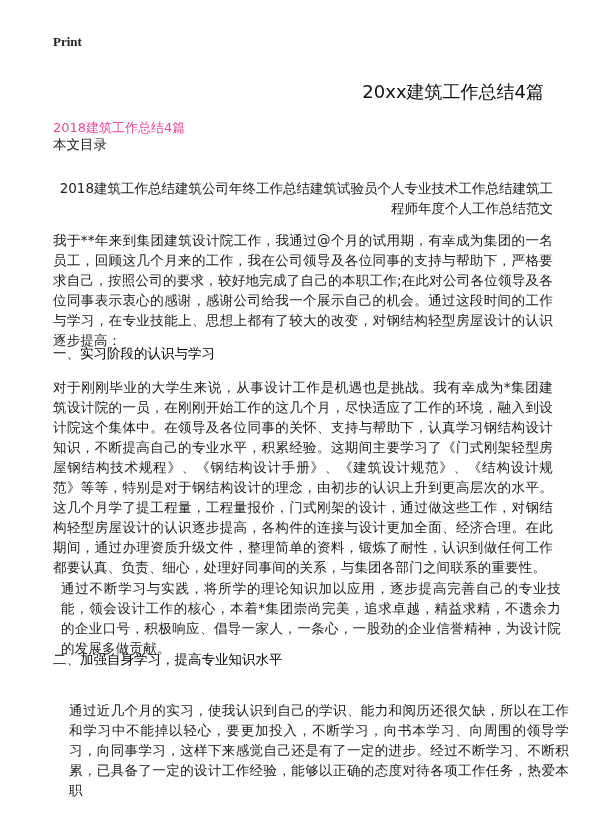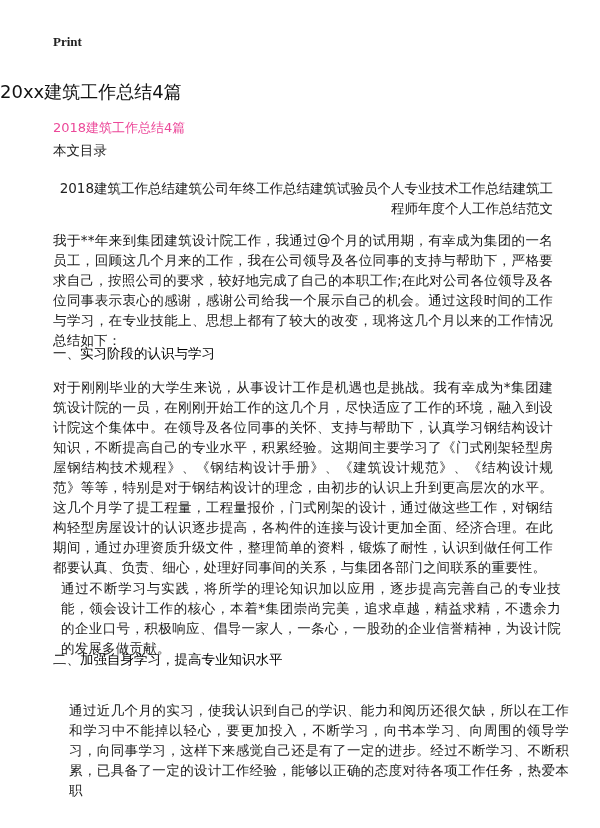--- a/index.html
+++ b/index.html
@@ -7,25 +7,25 @@
       width: 600px; height: 828px; overflow: hidden; position: relative;
       color: #1a1a1a;
       font-family: "DejaVu Sans", "Liberation Sans", sans-serif;
     }
     .print-label {
       position: absolute; left: 53px; top: 34px;
       font-family: "Liberation Serif", "DejaVu Serif", serif;
       font-size: 13px; color: #222; font-weight: bold;
     }
     .doc-title {
-      position: absolute; left: 0; width: 544px; top: 80px; text-align: left;
+      position: absolute; left: 0; width: 544px; top: 80px; text-align: right;
       font-size: 18px; color: #111;
     }
     .subtitle { position: absolute; left: 53px; top: 119px; font-size: 13px; color: #ec4899; }
-    .toc-heading { position: absolute; left: 53px; top: 142px; font-size: 13.5px; color: #222; }
+    .toc-heading { position: absolute; left: 53px; top: 136px; font-size: 13.5px; color: #222; }
     .toc-text {
       position: absolute; left: 53px; top: 178px; width: 500px;
       font-size: 13.5px; line-height: 20px; color: #222; text-align: right;
     }
     .para {
       position: absolute; left: 53px; width: 500px;
       font-size: 13.5px; line-height: 20px; color: #1a1a1a;
       text-align: justify; letter-spacing: 0.2px;
     }
     .section-heading {
@@ -38,21 +38,21 @@
 <div class="print-label">Print</div>
 
 <h1 class="doc-title" style="margin:0;font-weight:normal;">20xx建筑工作总结4篇</h1>
 
 <div class="subtitle">2018建筑工作总结4篇</div>
 
 <div class="toc-heading">本文目录</div>
 
 <div class="toc-text">2018建筑工作总结建筑公司年终工作总结建筑试验员个人专业技术工作总结建筑工程师年度个人工作总结范文</div>
 
-<p class="para" style="top:230px;margin:0;">我于**年来到集团建筑设计院工作，我通过@个月的试用期，有幸成为集团的一名员工，回顾这几个月来的工作，我在公司领导及各位同事的支持与帮助下，严格要求自己，按照公司的要求，较好地完成了自己的本职工作;在此对公司各位领导及各位同事表示衷心的感谢，感谢公司给我一个展示自己的机会。通过这段时间的工作与学习，在专业技能上、思想上都有了较大的改变，现将这几个月以来的工作情况总结如下：</p>
+<p class="para" style="top:230px;margin:0;">我于**年来到集团建筑设计院工作，我通过@个月的试用期，有幸成为集团的一名员工，回顾这几个月来的工作，我在公司领导及各位同事的支持与帮助下，严格要求自己，按照公司的要求，较好地完成了自己的本职工作;在此对公司各位领导及各位同事表示衷心的感谢，感谢公司给我一个展示自己的机会。通过这段时间的工作与学习，在专业技能上、思想上都有了较大的改变，对钢结构轻型房屋设计的认识逐步提高：</p>
 
 <div class="section-heading" style="top:345px;">一、实习阶段的认识与学习</div>
 
 <p class="para" style="top:377px;margin:0;">对于刚刚毕业的大学生来说，从事设计工作是机遇也是挑战。我有幸成为*集团建筑设计院的一员，在刚刚开始工作的这几个月，尽快适应了工作的环境，融入到设计院这个集体中。在领导及各位同事的关怀、支持与帮助下，认真学习钢结构设计知识，不断提高自己的专业水平，积累经验。这期间主要学习了《门式刚架轻型房屋钢结构技术规程》、《钢结构设计手册》、《建筑设计规范》、《结构设计规范》等等，特别是对于钢结构设计的理念，由初步的认识上升到更高层次的水平。这几个月学了提工程量，工程量报价，门式刚架的设计，通过做这些工作，对钢结构轻型房屋设计的认识逐步提高，各构件的连接与设计更加全面、经济合理。在此期间，通过办理资质升级文件，整理简单的资料，锻炼了耐性，认识到做任何工作都要认真、负责、细心，处理好同事间的关系，与集团各部门之间联系的重要性。</p>
 
 <p class="para" style="top:570px;margin:8px;">通过不断学习与实践，将所学的理论知识加以应用，逐步提高完善自己的专业技能，领会设计工作的核心，本着*集团崇尚完美，追求卓越，精益求精，不遗余力的企业口号，积极响应、倡导一家人，一条心，一股劲的企业信誉精神，为设计院的发展多做贡献。</p>
 
 <div class="section-heading" style="top:651px;">二、加强自身学习，提高专业知识水平</div>
 
 <p class="para" style="top:684px;margin:16px;">通过近几个月的实习，使我认识到自己的学识、能力和阅历还很欠缺，所以在工作和学习中不能掉以轻心，要更加投入，不断学习，向书本学习、向周围的领导学习，向同事学习，这样下来感觉自己还是有了一定的进步。经过不断学习、不断积累，已具备了一定的设计工作经验，能够以正确的态度对待各项工作任务，热爱本职</p>

